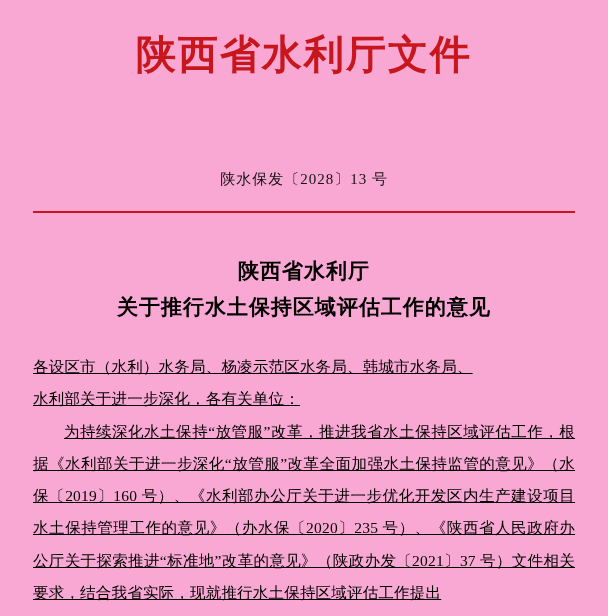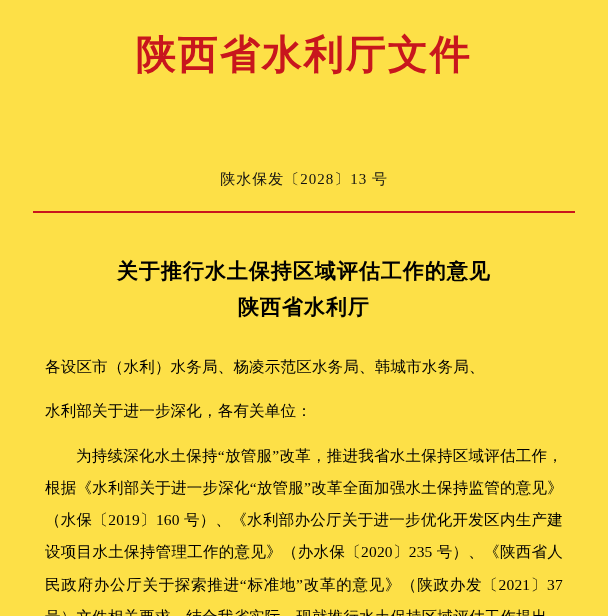--- a/index.html
+++ b/index.html
@@ -11,21 +11,21 @@
     width: 608px;
     height: 616px;
     font-family: "Liberation Serif", "DejaVu Serif", serif;
     color: #000000;
     overflow: hidden;
   }
   .page {
     position: relative;
     width: 608px;
     height: 616px;
-    background: #fde047;
+    background: #f9a8d4;
     box-sizing: border-box;
   }
 
   
   .masthead {
     text-align: center;
     padding-top: 30px;
   }
   .masthead-title {
     color: #c8161d;
@@ -70,42 +70,43 @@
   
   .body-block {
     margin: 26px 33px 0 33px;
     font-size: 15.5px;
     line-height: 2.08;
     text-align: justify;
     text-justify: inter-ideograph;
     letter-spacing: 0.2px;
   }
   .para {
-    margin: 12px;
+    margin: 0;
+    text-decoration: underline;
   }
   .para.indent {
     text-indent: 2em;
   }
 </style>
 </head>
 <body>
 
 <div class="page">
 
   <div class="masthead">
     <div class="masthead-title">陕西省水利厅文件</div>
   </div>
 
   <div class="doc-number">陕水保发〔2028〕13 号</div>
 
   <div class="red-rule"></div>
 
   <div class="title-block">
+    <div class="title-line">陕西省水利厅</div>
     <div class="title-line">关于推行水土保持区域评估工作的意见</div>
-    <div class="title-line">陕西省水利厅</div>
   </div>
 
   <div class="body-block">
     <p class="para">各设区市（水利）水务局、杨凌示范区水务局、韩城市水务局、</p>
     <p class="para">水利部关于进一步深化，各有关单位：</p>
     <p class="para indent">为持续深化水土保持“放管服”改革，推进我省水土保持区域评估工作，根据《水利部关于进一步深化“放管服”改革全面加强水土保持监管的意见》（水保〔2019〕160 号）、《水利部办公厅关于进一步优化开发区内生产建设项目水土保持管理工作的意见》（办水保〔2020〕235 号）、《陕西省人民政府办公厅关于探索推进“标准地”改革的意见》（陕政办发〔2021〕37 号）文件相关要求，结合我省实际，现就推行水土保持区域评估工作提出</p>
   </div>
 
 </div>
 

